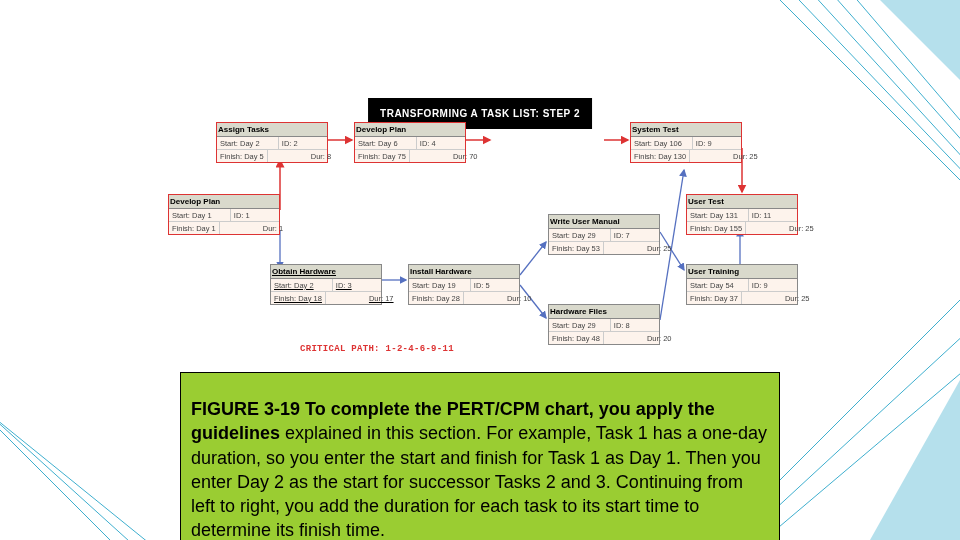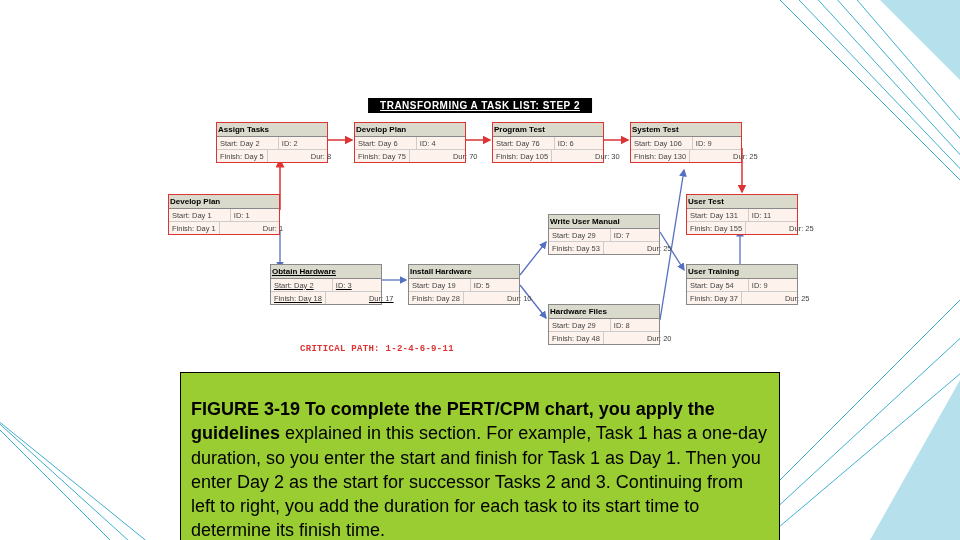--- a/index.html
+++ b/index.html
@@ -29,23 +29,22 @@
   .banner {
     position: absolute;
     left: 50%;
     top: -2px;
     transform: translateX(-50%);
     background: #000;
     color: #fff;
     font-size: 10px;
     font-weight: bold;
     letter-spacing: 0.5px;
-    padding: 2px 12px;
-    white-space: nowrap;
-    text-decoration: underline;
+    padding: 10px 12px;
+    white-space: nowrap;
   }
   .task-box {
     position: absolute;
     width: 112px;
     font-size: 7.5px;
     border: 1px solid #888;
     background: #fff;
   }
   .task-box.crit { border: 1.5px solid #d33; }
   .task-box .title {
@@ -177,31 +176,20 @@
     <div class="row">
         <div class="cell-l">Start: Day 6</div>
         <div class="cell-r">ID: 4</div>
       </div>
     <div class="row">
         <div class="cell-l">Finish: Day 75</div>
         <div class="cell-r">Dur: 70</div>
       </div>
   </div>
 
-  <div class="task-box crit" style="left:332px; top:22px;">
-    <div class="title">Program Test</div>
-    <div class="row">
-        <div class="cell-l">Start: Day 76</div>
-        <div class="cell-r">ID: 6</div>
-      </div>
-    <div class="row">
-        <div class="cell-l">Finish: Day 105</div>
-        <div class="cell-r">Dur: 30</div>
-      </div>
-  </div>
 
   <div class="task-box crit" style="left:470px; top:22px;">
     <div class="title">System Test</div>
     <div class="row">
         <div class="cell-l">Start: Day 106</div>
         <div class="cell-r">ID: 9</div>
       </div>
     <div class="row">
         <div class="cell-l">Finish: Day 130</div>
         <div class="cell-r">Dur: 25</div>

